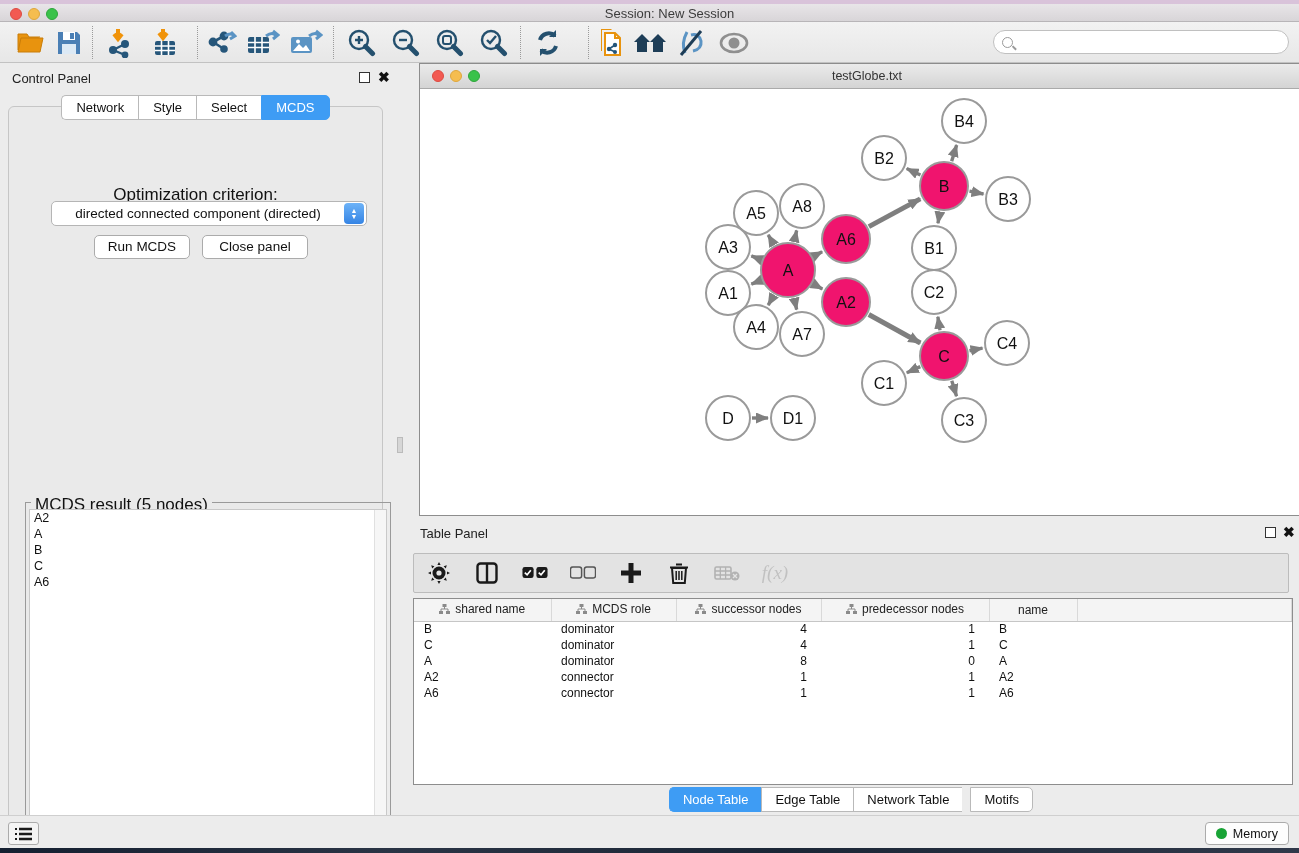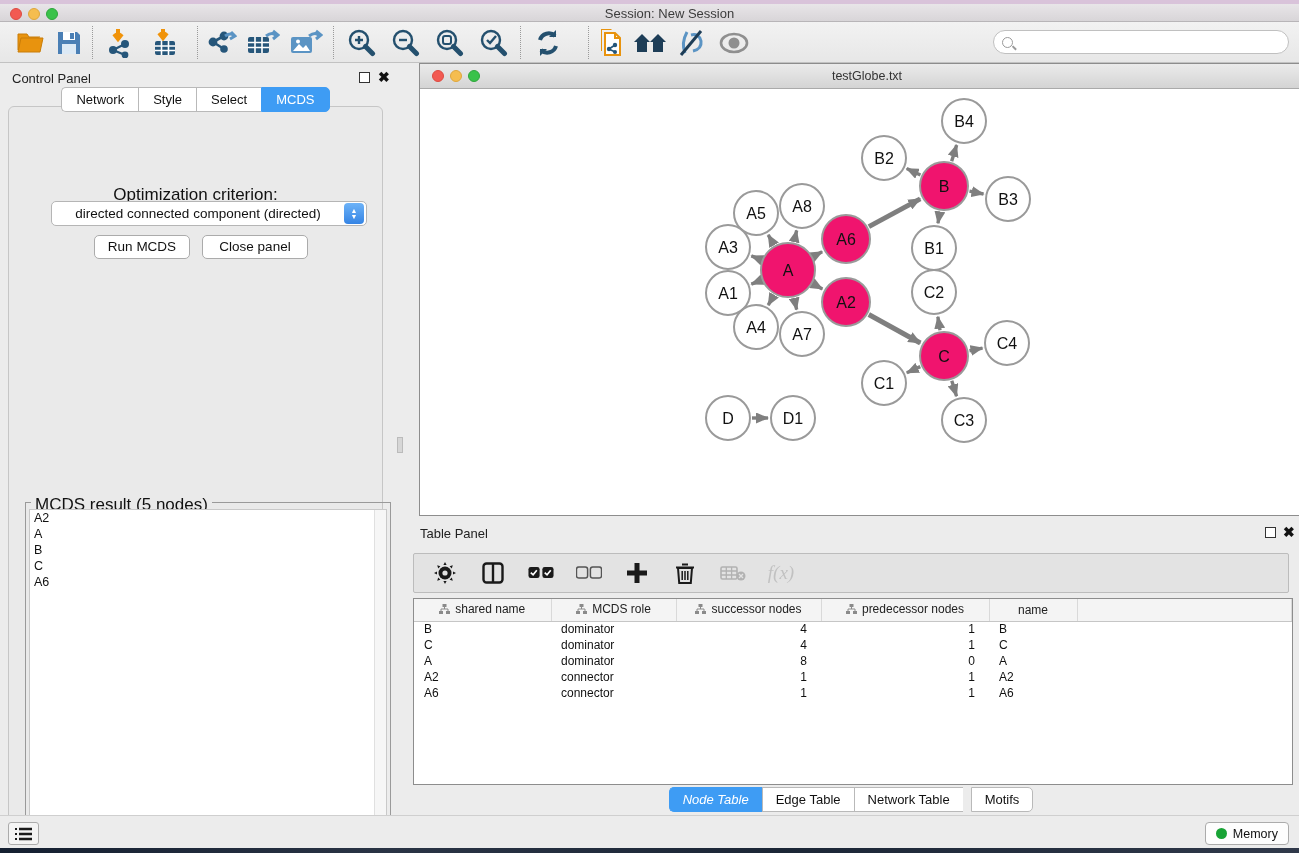--- a/index.html
+++ b/index.html
@@ -28,21 +28,21 @@
   .searchbox input { border:none; outline:none; flex:1; font-size:12px; font-family:"Liberation Sans",sans-serif; background:transparent; }
 
   
   .control-panel { position:absolute; left:0; top:63px; width:391px; height:752px; background:#ececec; }
   .cp-header { position:absolute; left:0; top:0; width:100%; height:30px; }
   .cp-title { position:absolute; left:12px; top:8px; font-size:13px; color:#222; }
   .float-btn { position:absolute; top:9px; width:11px; height:11px; border:1.5px solid #333; background:#fff; }
   .close-btn { position:absolute; top:7px; font-size:14px; font-weight:bold; color:#111; line-height:14px; }
   .cp-pane { position:absolute; left:8px; top:43px; width:375px; height:760px; background:#eaeaea;
     border:1px solid #c6c6c6; border-radius:6px; }
-  .cp-tabs { position:absolute; left:0; top:24px; width:100%; display:flex; justify-content:center; z-index:3; }
+  .cp-tabs { position:absolute; left:0; top:32px; width:100%; display:flex; justify-content:center; z-index:3; }
   .cp-tab { background:#fff; border:1px solid #b9b9b9; border-right:none; padding:4px 14px; font-size:13px; color:#111; cursor:pointer; }
   .cp-tab:first-child { border-radius:5px 0 0 5px; }
   .cp-tab:last-child { border-radius:0 5px 5px 0; border-right:1px solid #b9b9b9; }
   .cp-tab.active { background:#3e9cf4; border-color:#3e9cf4; color:#fff; }
   .opt-label { position:absolute; left:0; top:78px; width:100%; text-align:center; font-size:17px; color:#111; }
   .dropdown { position:absolute; left:42px; top:94px; width:316px; height:25px; background:#fff;
     border:1px solid #b5b5b5; border-radius:5px; display:flex; align-items:center; cursor:pointer; }
   .dropdown .dd-text { flex:1; text-align:center; font-size:13.5px; color:#111; }
   .dd-stepper { width:20px; height:21px; margin-right:2px; border-radius:4px; background:linear-gradient(#6db3f8,#3584e4);
     display:flex; flex-direction:column; align-items:center; justify-content:center; color:#fff; flex:0 0 auto; }
@@ -63,36 +63,36 @@
   .net-title { position:absolute; width:100%; top:5px; text-align:center; font-size:12.5px; color:#333; }
   .net-canvas { position:absolute; left:1px; top:26px; width:892px; height:425px; background:#fff; }
   .resize-grip { position:absolute; right:1px; bottom:1px; width:14px; height:14px;
     background:repeating-linear-gradient(135deg, transparent 0 2px, #b89a9a 2px 3px); cursor:nwse-resize; }
   .pane-grip { position:absolute; left:397px; top:437px; width:6px; height:16px; background:#d6d6d6; border:1px solid #bbb; }
 
   
   .table-panel { position:absolute; left:403px; top:520px; width:896px; height:295px; background:#ececec; }
   .tp-title { position:absolute; left:17px; top:6px; font-size:13px; color:#222; }
   .tp-toolbar { position:absolute; left:10px; top:33px; width:876px; height:40px;
-    background:#e3e3e3; border:1px solid #bcbcbc; border-radius:2px; display:flex; align-items:center; gap:22px; padding-left:18px; }
+    background:#e3e3e3; border:1px solid #bcbcbc; border-radius:2px; display:flex; align-items:center; gap:22px; padding-left:12px; }
   .tp-tool { width:26px; height:26px; display:flex; align-items:center; justify-content:center; cursor:pointer; }
   .tp-tool.disabled { opacity:.45; cursor:default; }
   .fx-label { font-family:"Liberation Serif",serif; font-style:italic; font-size:19px; color:#999; }
   .data-table { position:absolute; left:10px; top:78px; width:880px; height:187px; background:#fff; border:1px solid #8d8d8d; overflow:hidden; }
   table { border-collapse:collapse; width:100%; table-layout:fixed; }
   thead th { background:#f4f4f4; border-bottom:1px solid #c6c6c6; border-right:1px solid #d9d9d9;
     font-size:12px; font-weight:normal; color:#222; height:22px; text-align:center; position:relative; white-space:nowrap; }
   thead th .hdr-inner { display:inline-flex; align-items:center; gap:5px; }
   tbody td { font-size:12px; color:#111; height:16px; padding:0 10px; white-space:nowrap; }
   tbody td.num { text-align:right; padding-right:14px; }
   .tp-tabs { position:absolute; left:0; bottom:3px; width:100%; display:flex; justify-content:center; }
   .tp-tab { background:#fff; border:1px solid #b9b9b9; border-right:none; padding:4px 13px; font-size:13px; color:#111; cursor:pointer; }
   .tp-tab:first-child { border-radius:5px 0 0 5px; }
   .tp-tab:last-child { border-radius:0 5px 5px 0; border-right:1px solid #b9b9b9;margin-left:8px; }
-  .tp-tab.active { background:#3e9cf4; border-color:#3e9cf4; color:#fff;font-style:italic; }
+  .tp-tab.active { background:#3e9cf4; border-color:#3e9cf4; color:#fff; }
 
   
   .statusbar { position:absolute; left:0; top:815px; width:1299px; height:33px; background:#ececec; border-top:1px solid #cfcfcf; }
   .list-btn { position:absolute; left:8px; top:6px; width:31px; height:23px; background:#f4f4f4; border:1px solid #ababab; border-radius:3px;
     display:flex; align-items:center; justify-content:center; cursor:pointer; }
   .memory-btn { position:absolute; right:10px; top:6px; height:23px; padding:0 10px; background:#fdfdfd; border:1px solid #ababab; border-radius:4px;
     display:flex; align-items:center; gap:6px; font-size:12.5px; color:#111; cursor:pointer; }
   .memory-dot { width:11px; height:11px; border-radius:50%; background:#18a335; }
   .desktop-strip { position:absolute; left:0; top:848px; width:1299px; height:5px;
     background:linear-gradient(90deg,#141f30,#2a3445 30%,#1b2636 60%,#30394a); }

